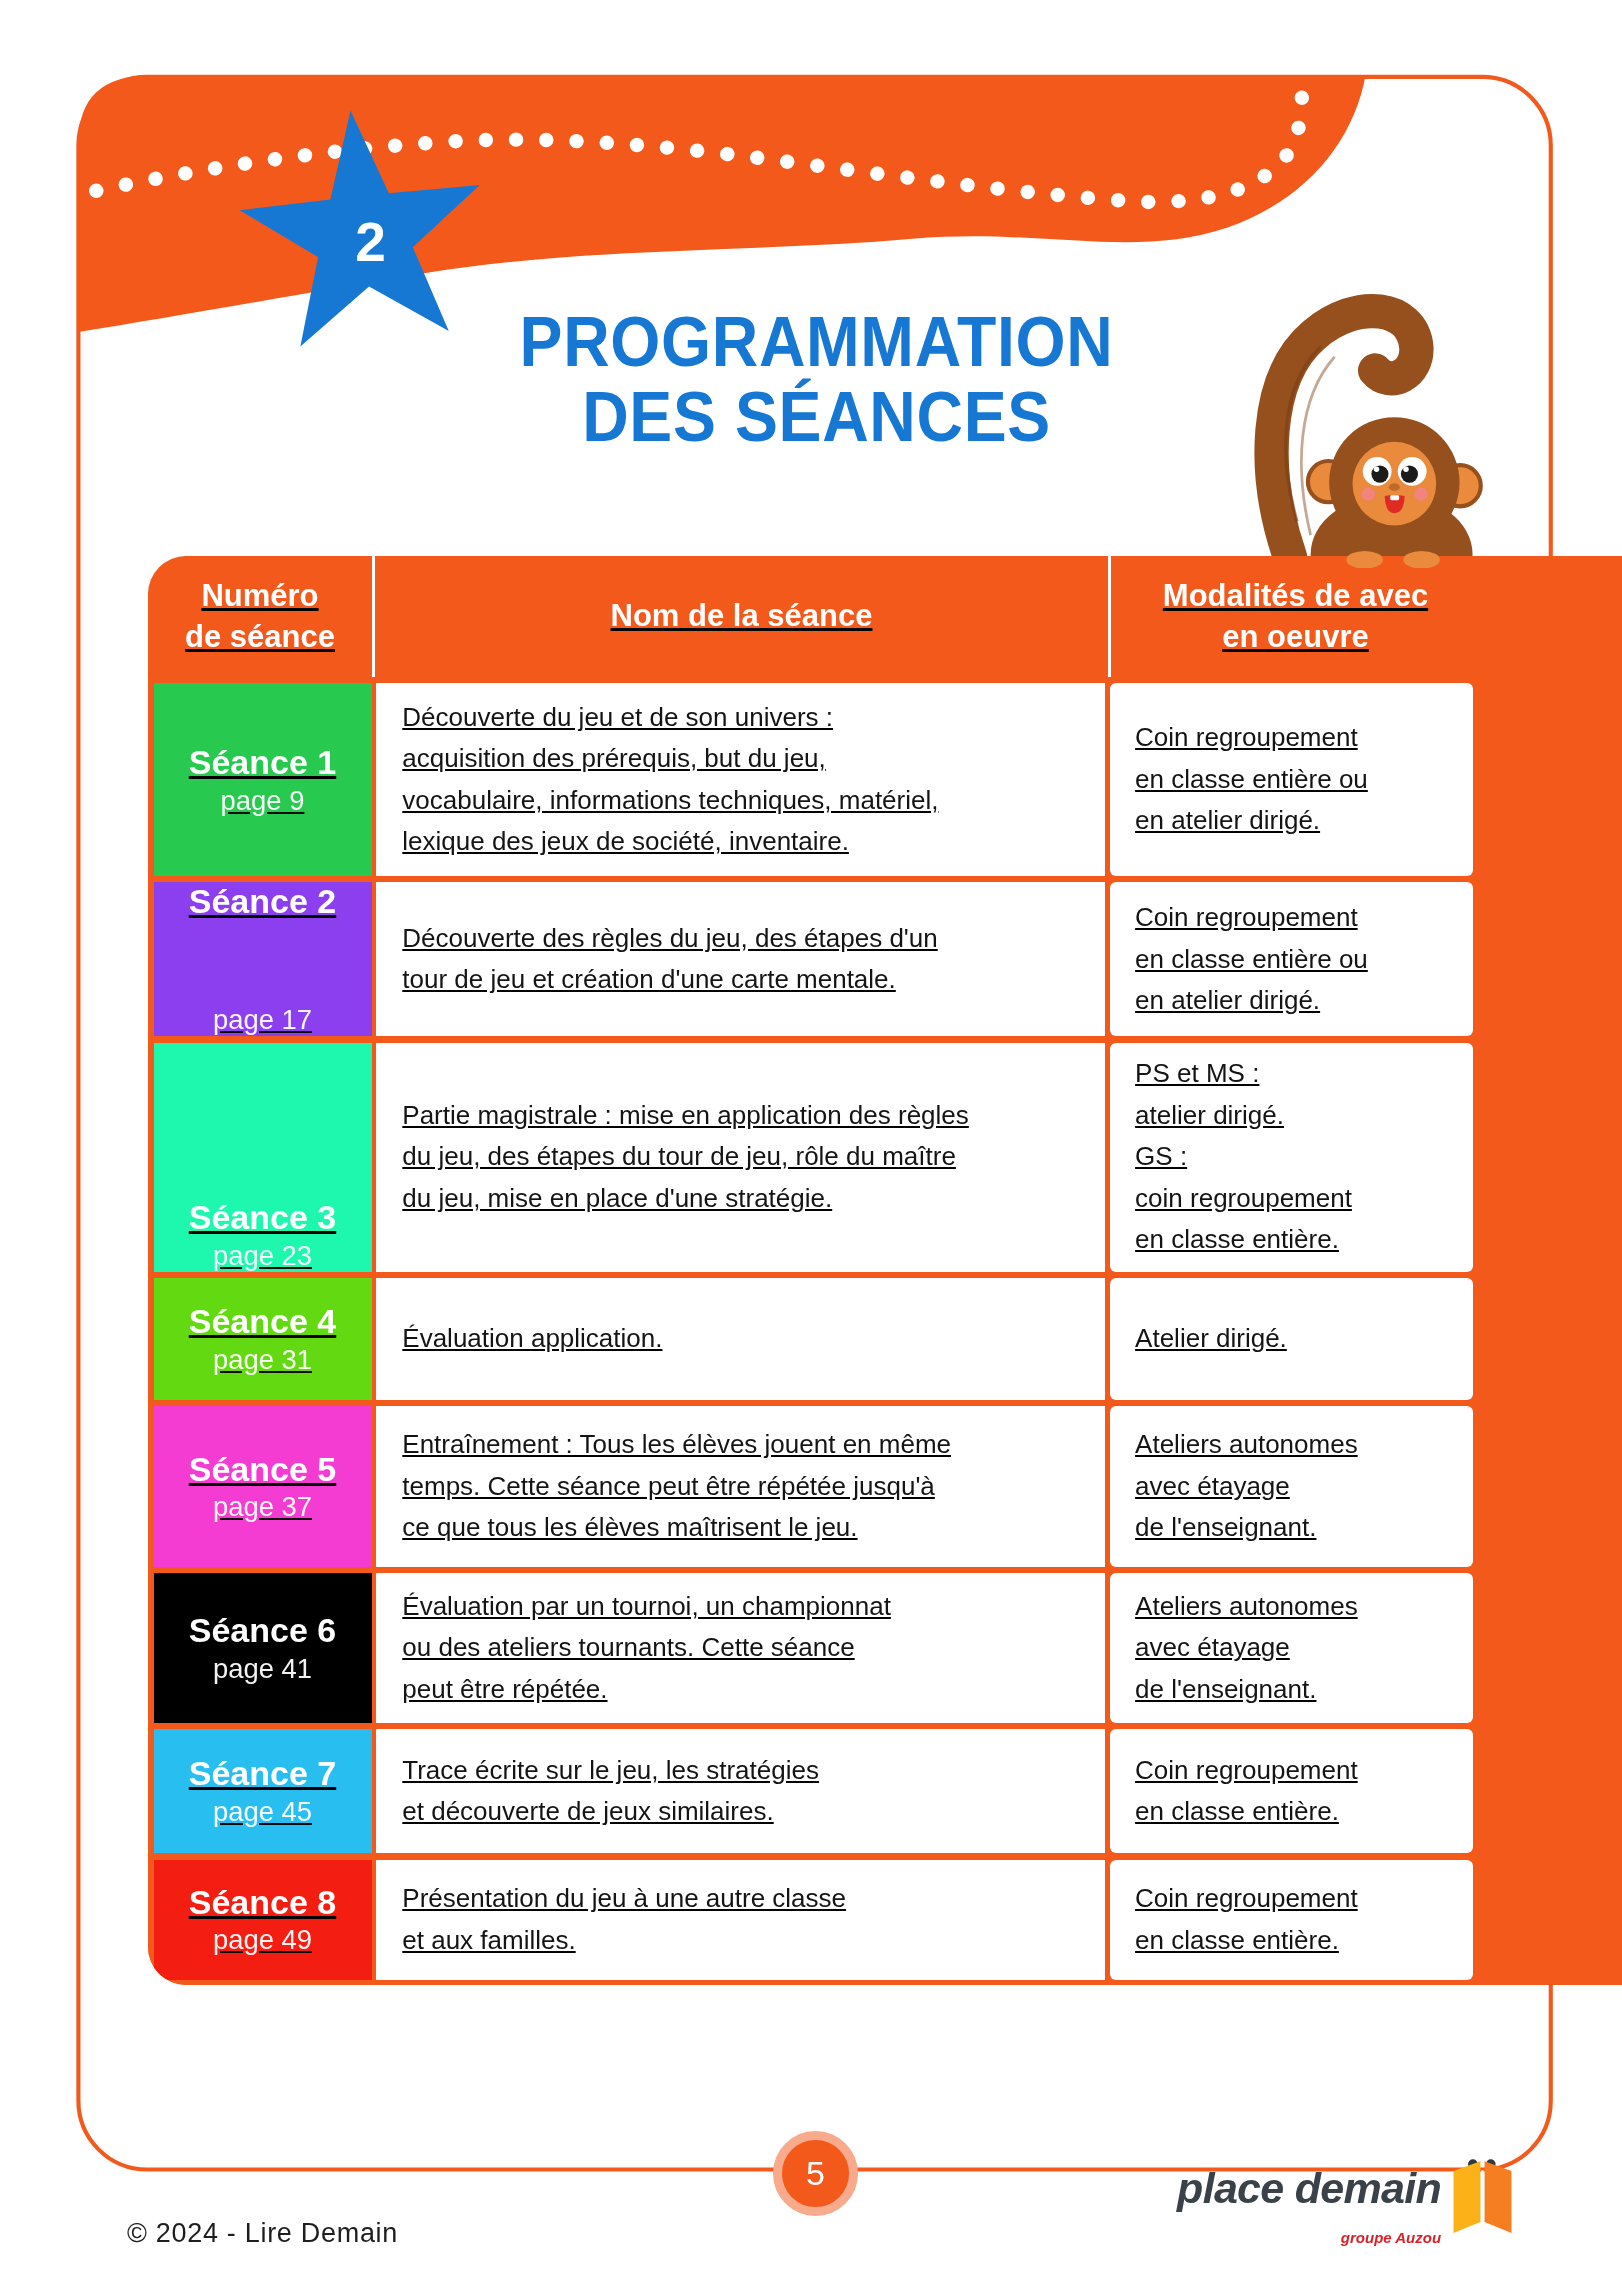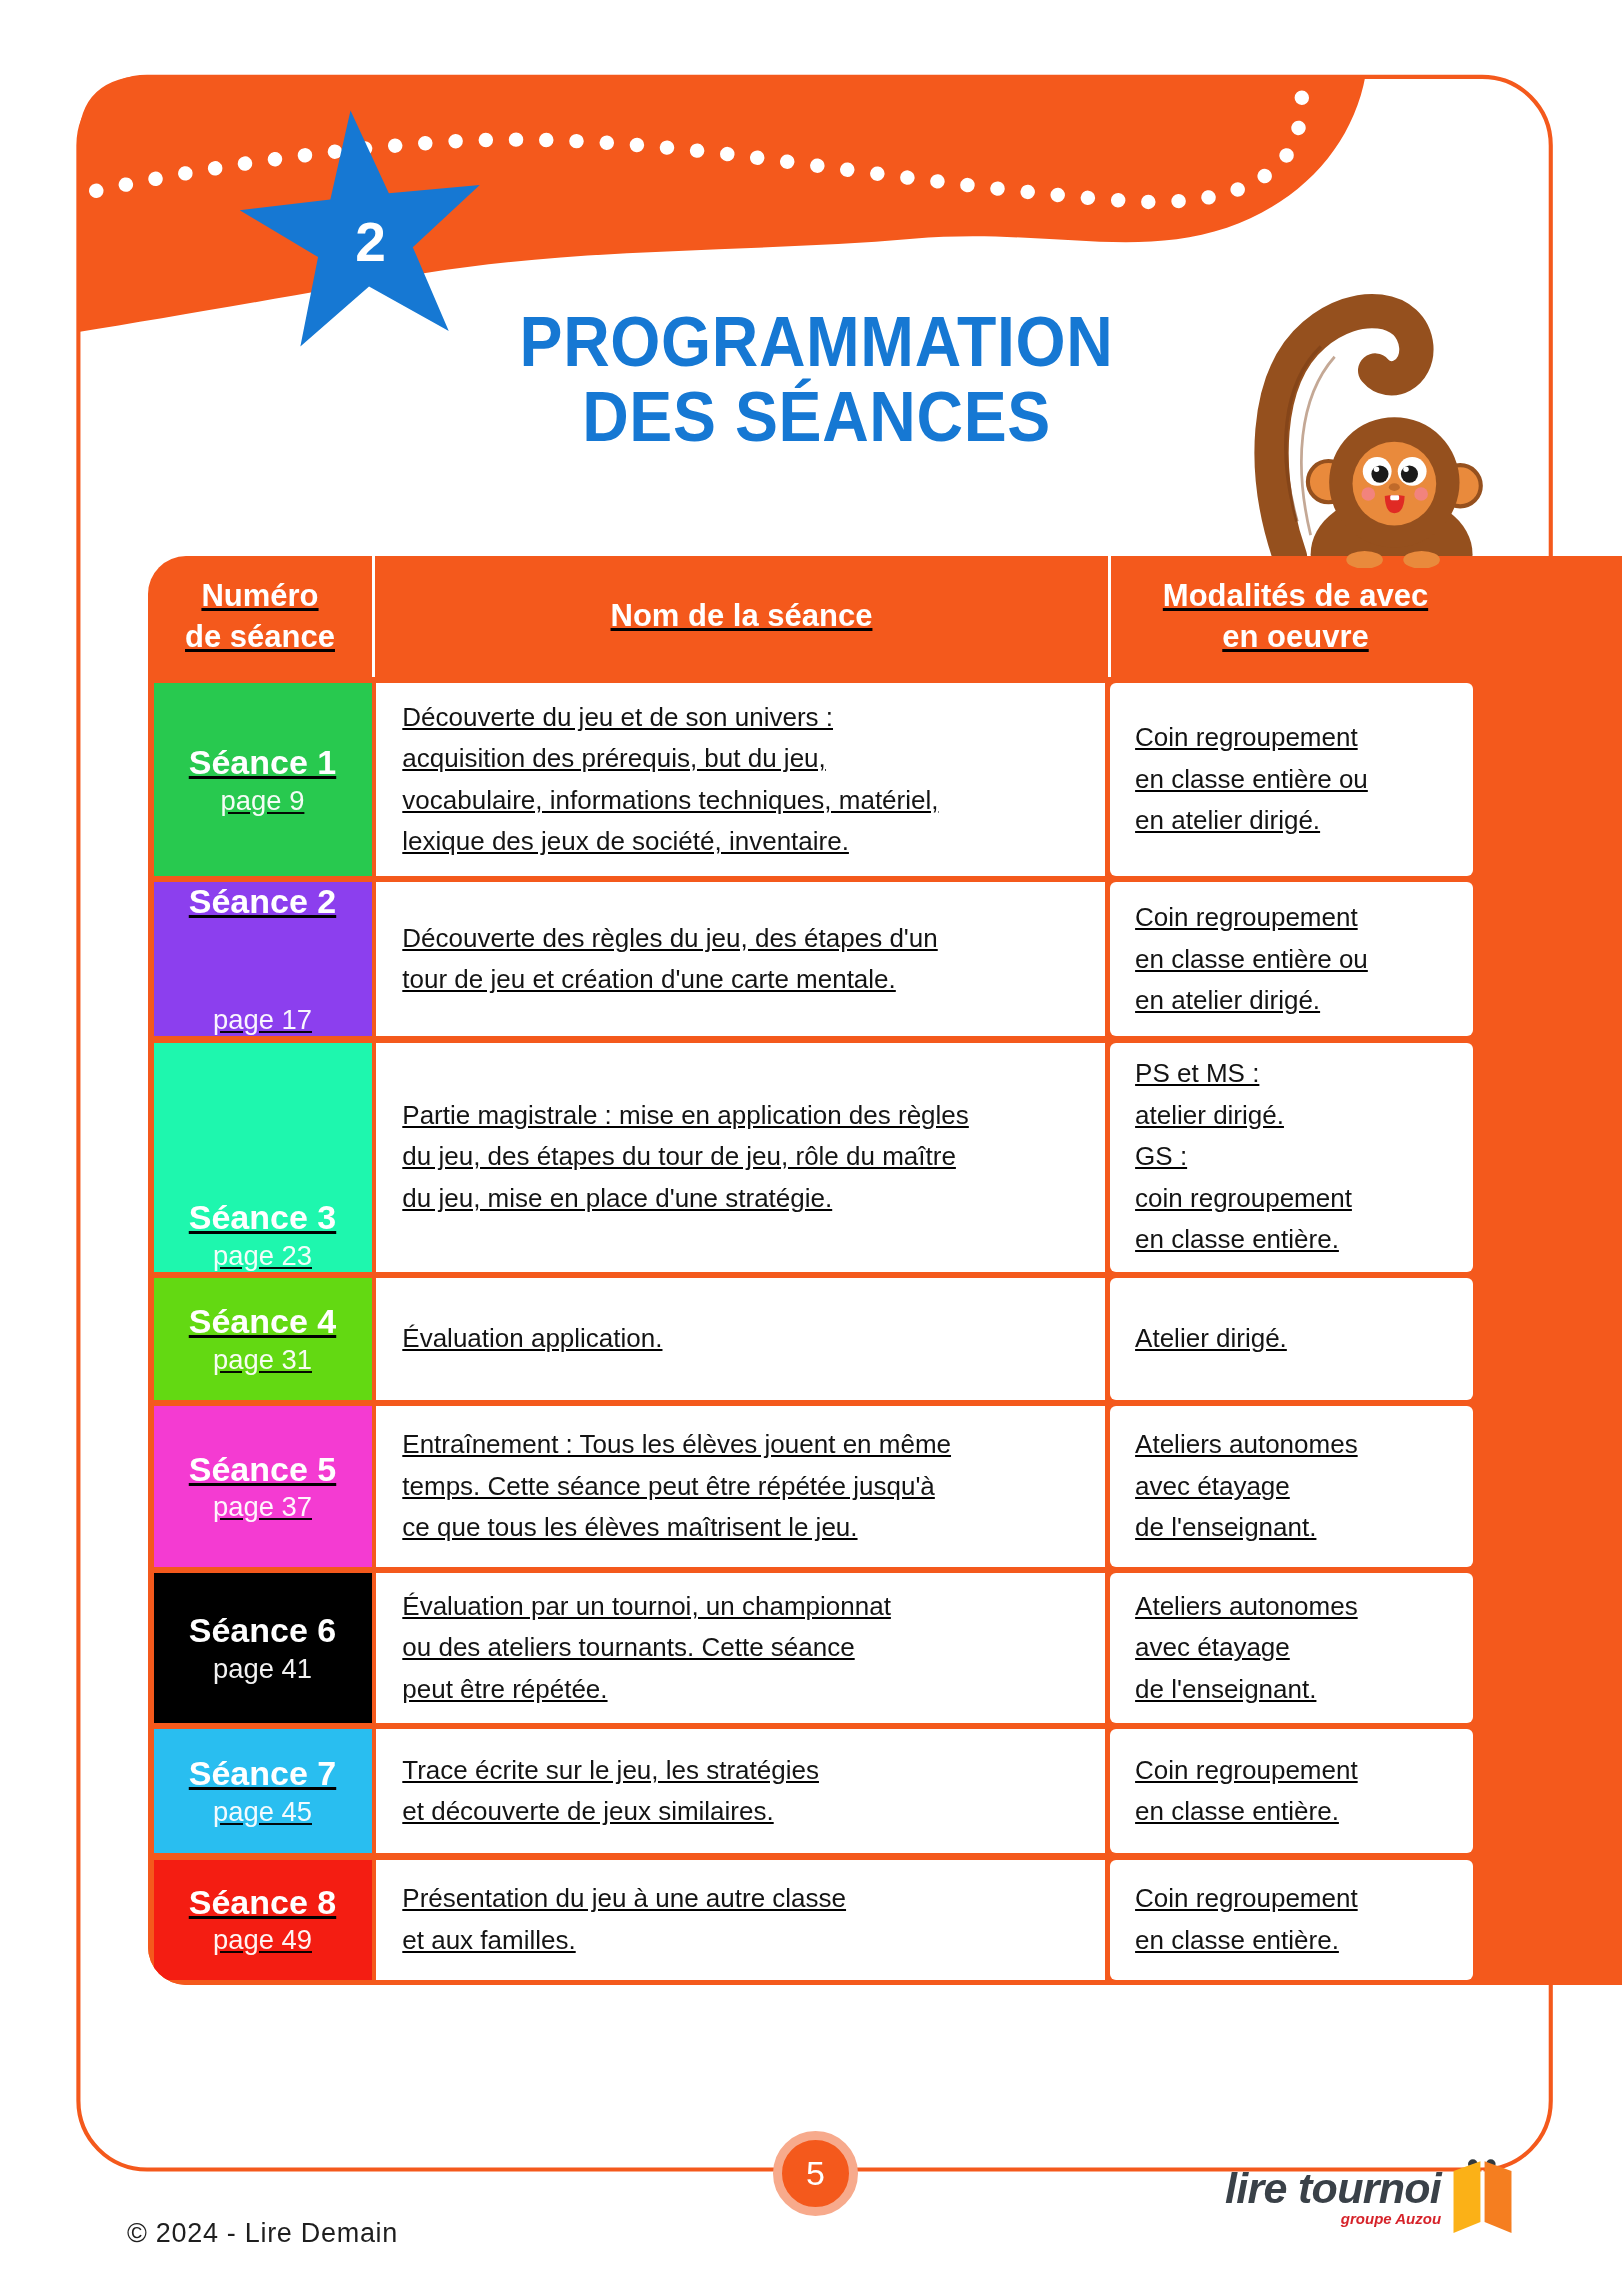--- a/index.html
+++ b/index.html
@@ -69,21 +69,21 @@
   }
   .page-circle span{color:#ffffff;font-size:34px;font-weight:400;}
   .logo{
     position:absolute;left:1160px;top:2155px;width:357px;height:93px;z-index:1;
     display:flex;align-items:flex-start;justify-content:flex-end;gap:6.9px;
   }
   .logo-textblock{display:flex;flex-direction:column;align-items:flex-end;padding-top:12.4px;}
   .logo-text{
     font-size:43px;font-weight:bold;font-style:italic;color:#3A4148;letter-spacing:-0.7px;line-height:1;
   }
-  .logo-sub{font-size:15px;font-style:italic;font-weight:bold;color:#D6232A;margin-top:0;}
+  .logo-sub{font-size:15px;font-style:italic;font-weight:bold;color:#D6232A;margin-top:19px;}
 </style>
 </head>
 <body>
 
 <svg class="bg-svg" width="1623" height="2295" viewBox="0 0 2365 3345">
 
   <rect x="114" y="112" width="2146" height="3050" rx="100" fill="none" stroke="#F4591C" stroke-width="6"></rect>
 
   <path d="M 218 110 L 1990 110
            C 1972 208 1902 292 1788 332
@@ -279,21 +279,21 @@
 </svg>
 
 <div class="copyright">© 2024 - Lire Demain</div>
 
 <div class="page-circle">
   <span>5</span>
 </div>
 
 <div class="logo">
   <div class="logo-textblock">
-    <span class="logo-text">lire tournoi</span>
+    <span class="logo-text">place demain</span>
     <span class="logo-sub">groupe Auzou</span>
   </div>
   <svg width="69" height="81" viewBox="0 0 100 115">
     <circle cx="36" cy="12" r="7" fill="#333A3E"></circle>
     <circle cx="62" cy="12" r="7" fill="#333A3E"></circle>
     <path d="M 8 22 L 47 8 L 47 96 L 8 112 Z" fill="#FBB117"></path>
     <path d="M 92 22 L 53 8 L 53 96 L 92 112 Z" fill="#F57E20"></path>
     <path d="M 50 10 L 50 97" stroke="#ffffff" stroke-width="3" stroke-dasharray="6 5"></path>
   </svg>
 </div>

